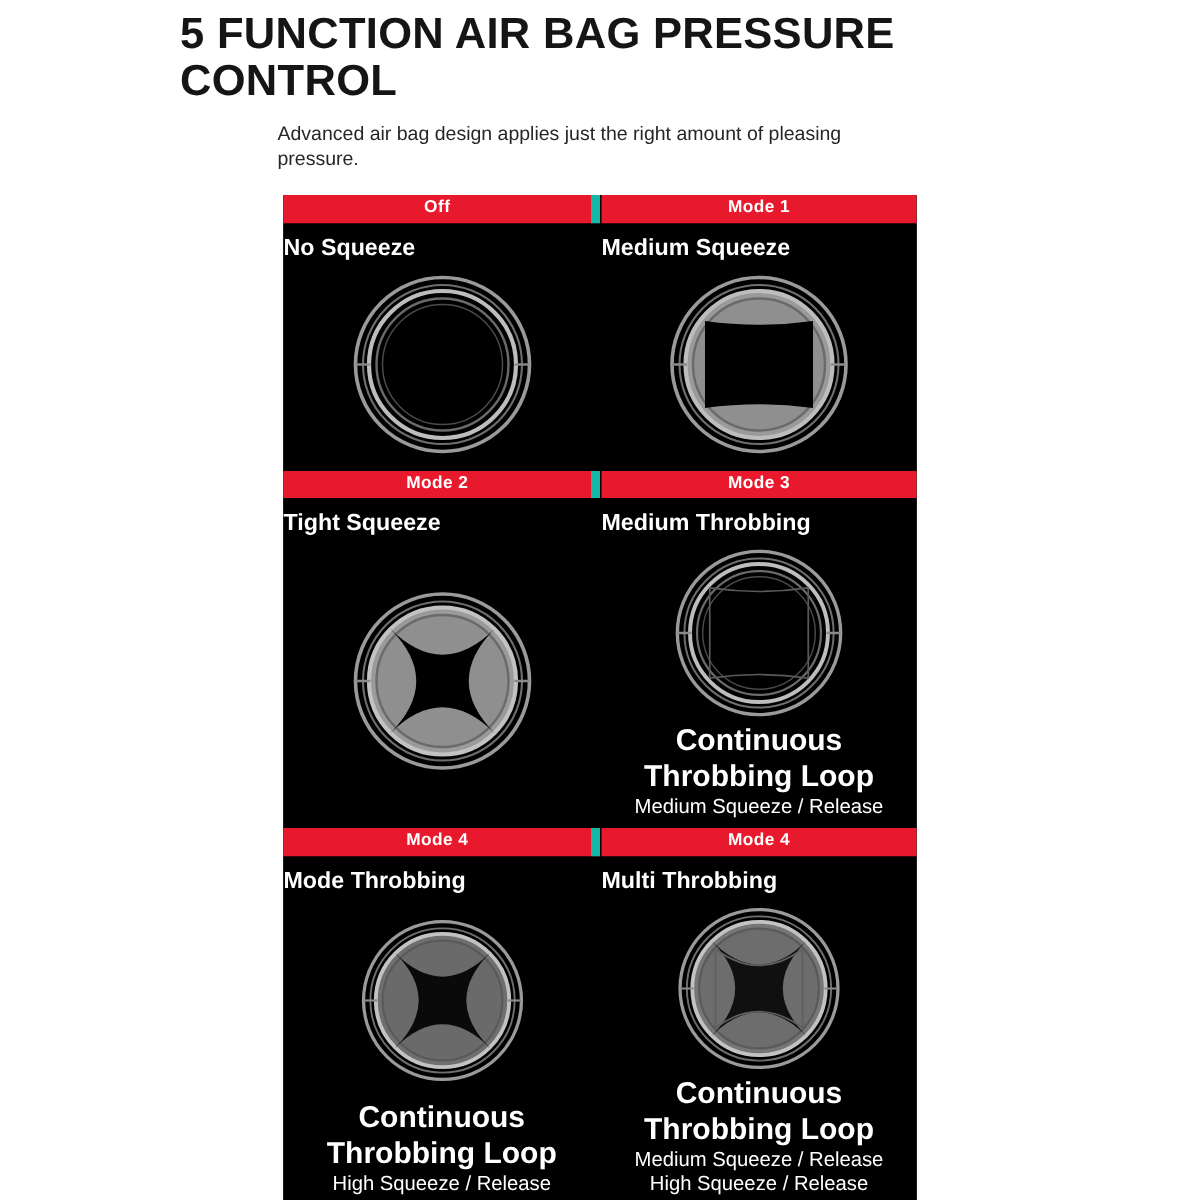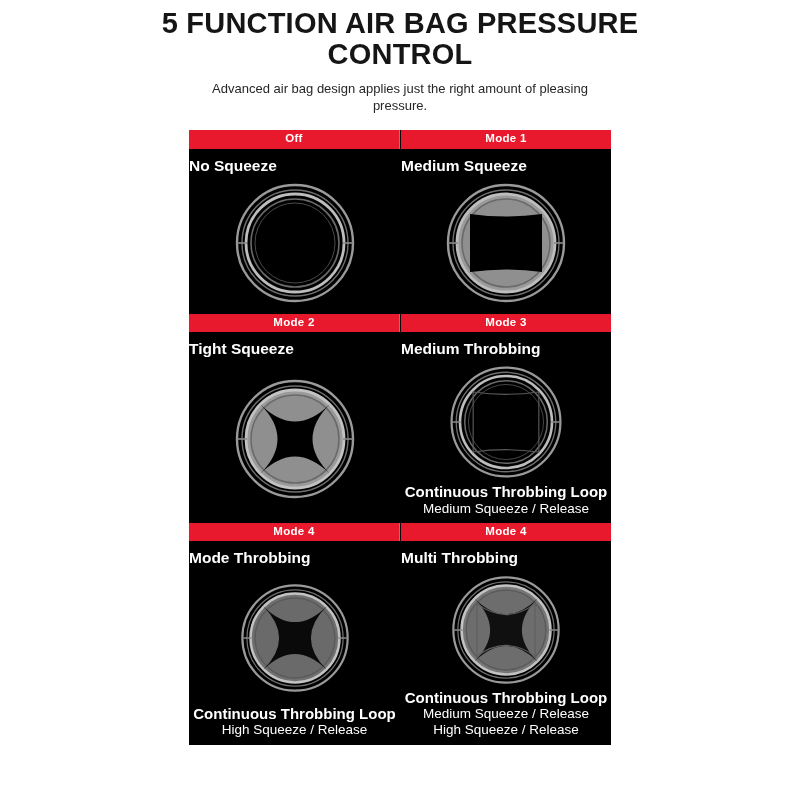--- a/index.html
+++ b/index.html
@@ -17,21 +17,21 @@
   #page {
     position: relative;
     width: 800px;
     height: 800px;
     background: #ffffff;
   }
 
   
   .header {
     width: 100%;
-    text-align: center;
+    text-align: left;
     padding-top: 8px;
   }
   .header-title {
     font-size: 29px;
     font-weight: bold;
     line-height: 1.08;
     letter-spacing: 0.2px;
     color: #151515;
     margin: 0 auto;
     max-width: 560px;
@@ -72,21 +72,21 @@
 
   .mode-bar {
     background: #e8192c;
     color: #ffffff;
     font-size: 11.5px;
     font-weight: bold;
     text-align: center;
     padding: 3px 0 4px 0;
     letter-spacing: 0.3px;
     line-height: 1;
-    border-right: 1px solid #14b8a6;
+    border-right: 6px solid #14b8a6;
     box-sizing: border-box;
   }
   .cell:last-child .mode-bar { border-right: none; }
 
   .cell-body {
     flex: 1;
     display: flex;
     flex-direction: column;
     align-items: flex-start;
     background: #000000;
@@ -108,21 +108,21 @@
     align-items: center;
     justify-content: center;
     width: 100%;
   }
   .caption {
     width: 100%;
     text-align: center;
     color: #ffffff;
   }
   .caption-main {
-    font-size: 15px;
+    font-size: 20px;
     font-weight: bold;
     line-height: 1.18;
   }
   .caption-sub {
     font-size: 13.5px;
     font-weight: normal;
     line-height: 1.2;
   }
 
   

